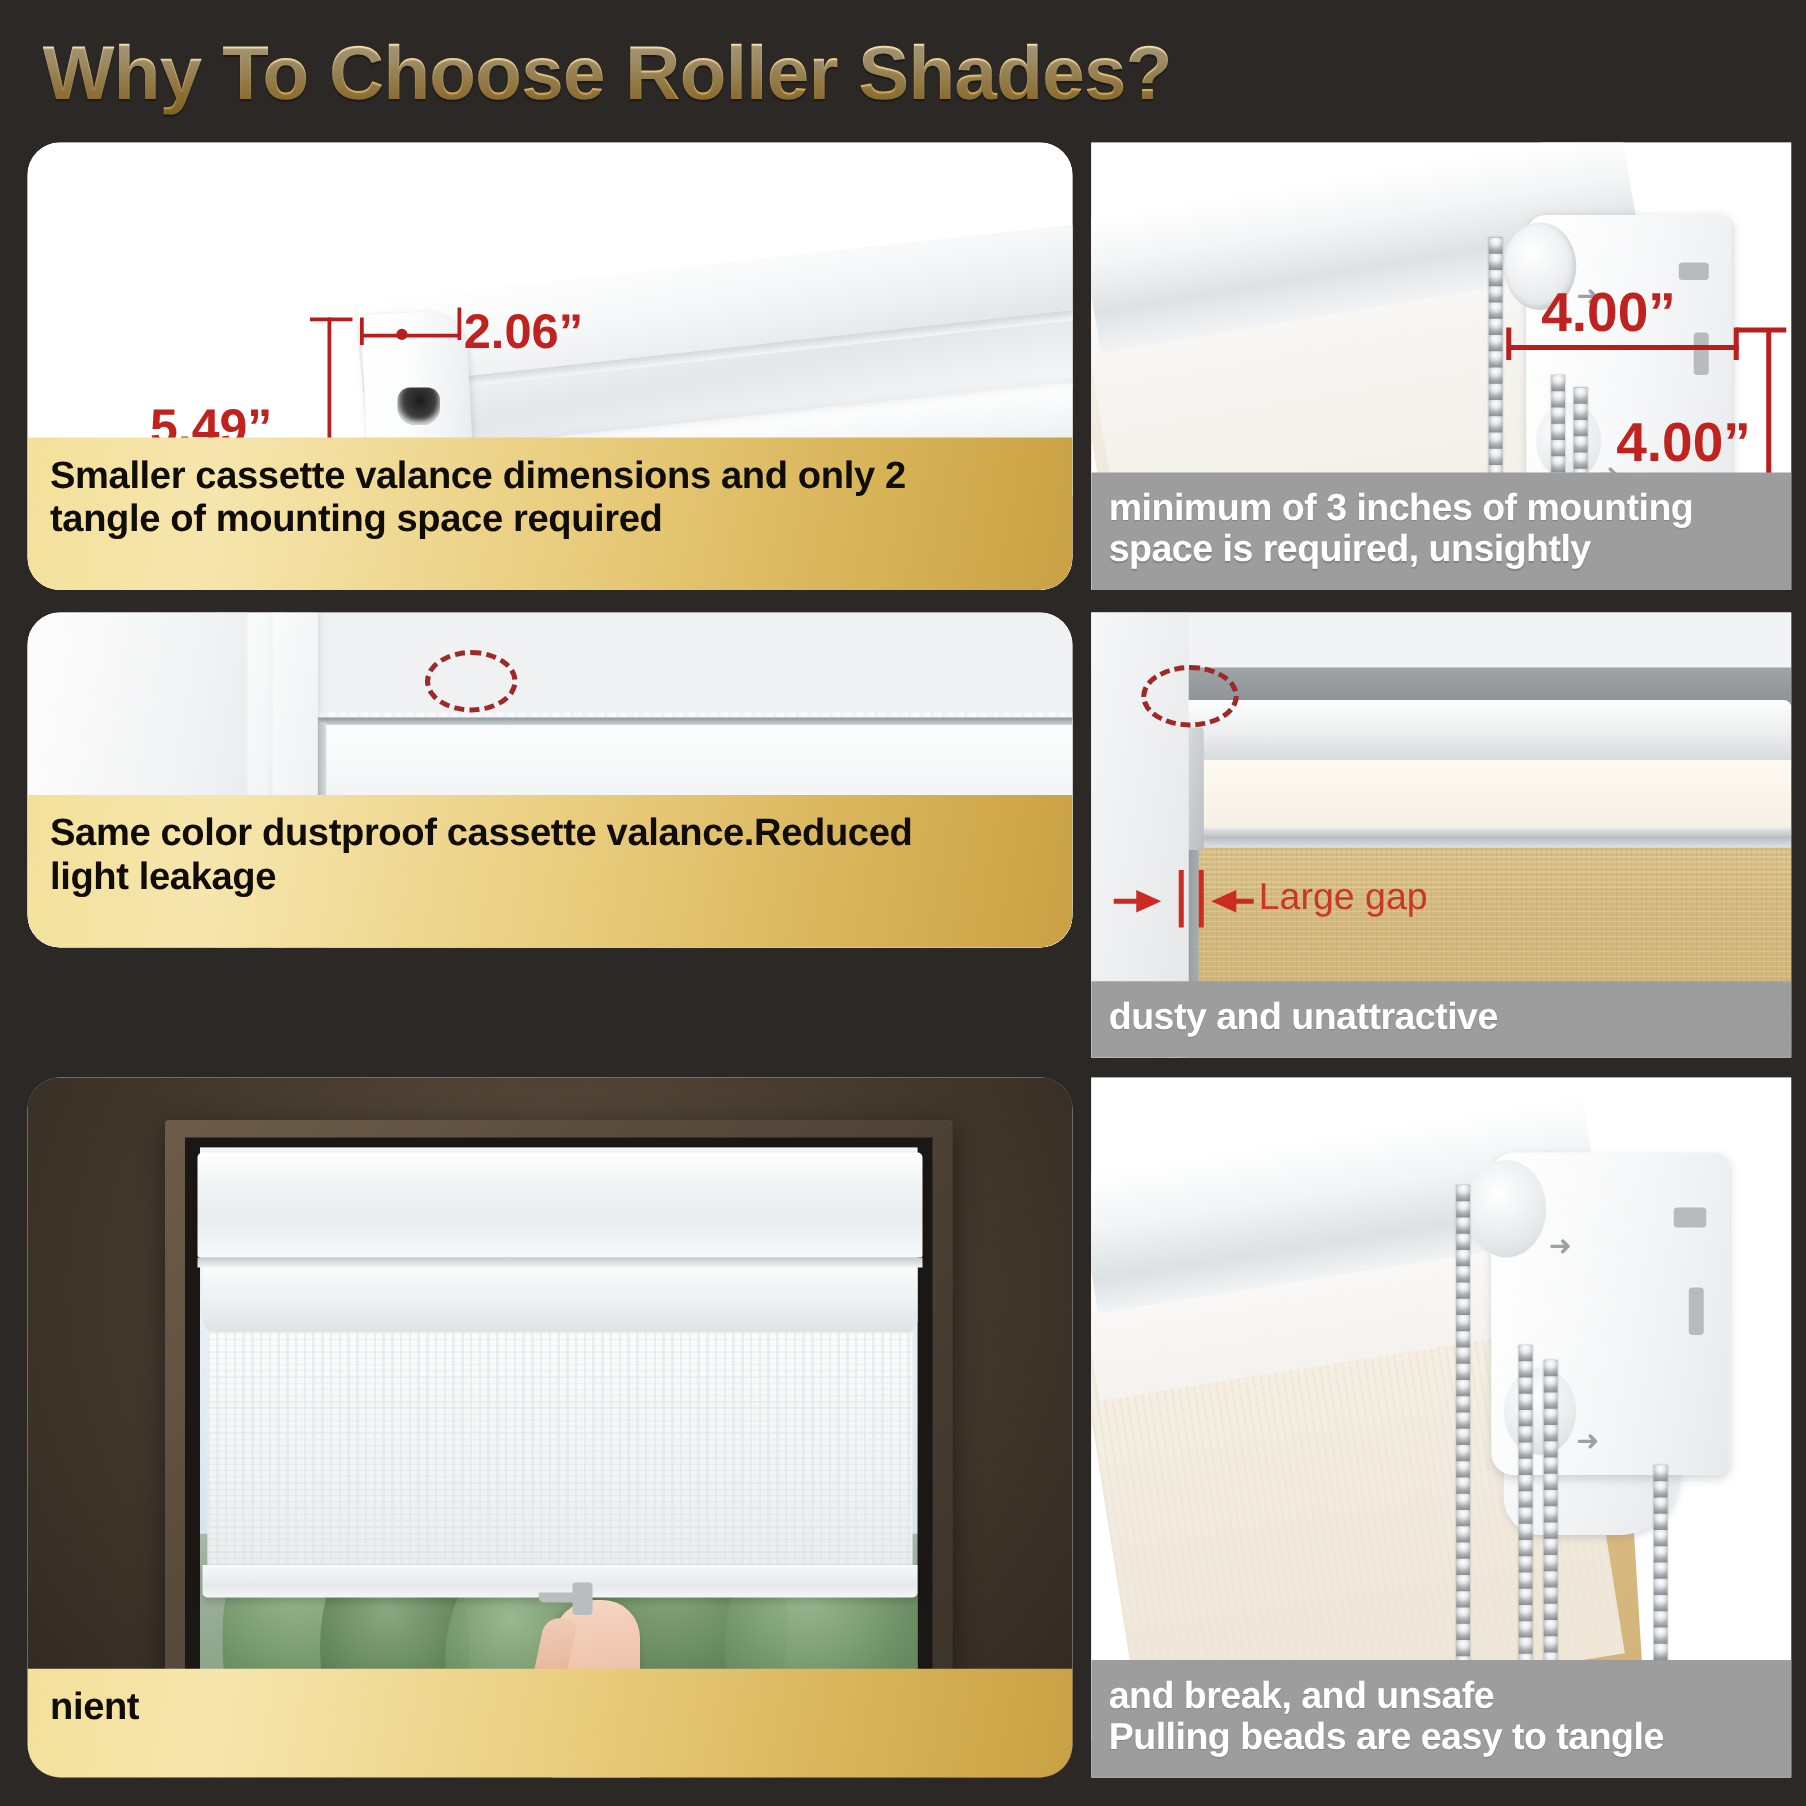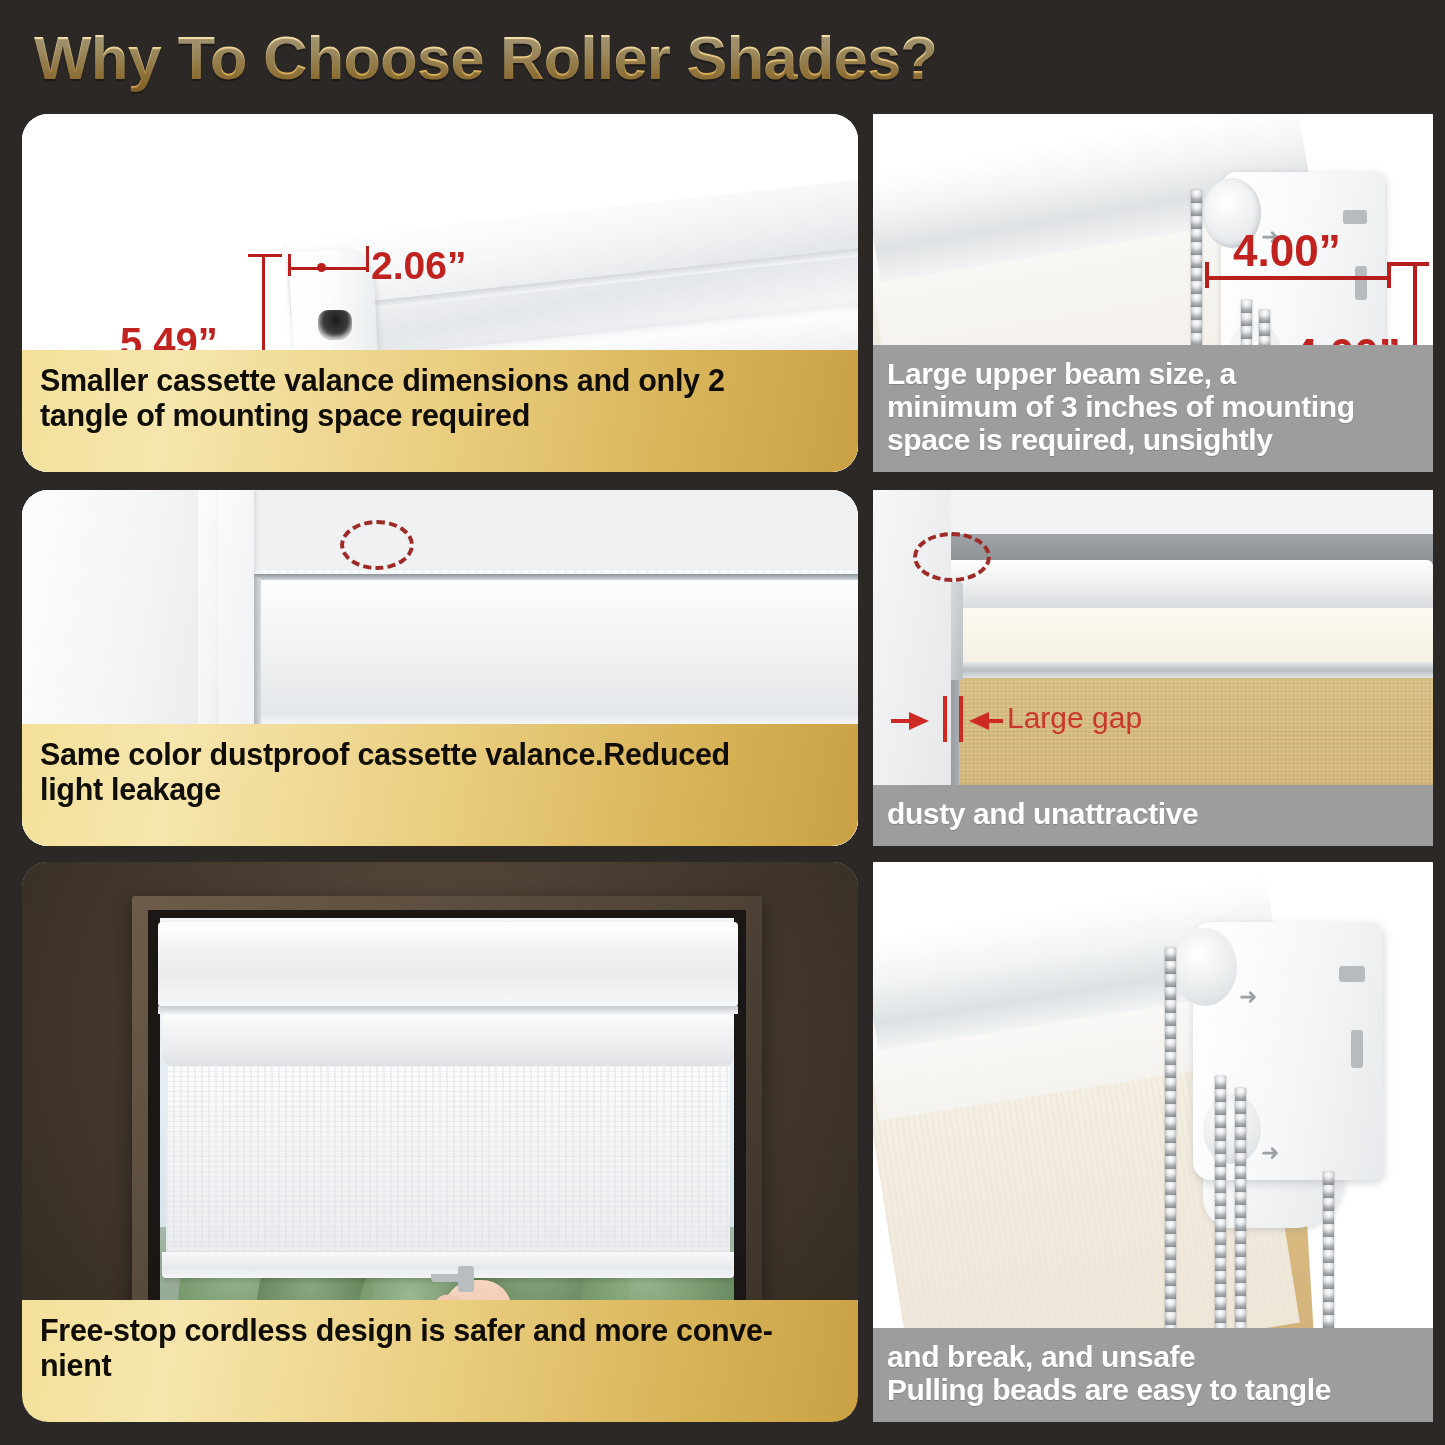--- a/index.html
+++ b/index.html
@@ -48,21 +48,21 @@
     background: #fff;
   }
   .panel.left  { left: 22px;  width: 836px; border-radius: 26px; }
   .panel.right { left: 873px; width: 560px; border-radius: 0; }
 
   .row1 { top: 114px; height: 356px; }
   .row2 { top: 490px; height: 355px; }
   .row3 { top: 862px; height: 476px; }
 
   .panel.left.row1 { top: 114px; height: 358px; }
-  .panel.left.row2 { top: 490px; height: 356px; }
+  .panel.left.row2 { top: 490px; height: 268px; }
   .panel.left.row3 { top: 862px; height: 560px; }
   .panel.right.row1 { top: 114px; height: 358px; }
   .panel.right.row2 { top: 490px; height: 356px; }
   .panel.right.row3 { top: 862px; height: 560px; }
 
   .stage { position: absolute; inset: 0; overflow: hidden; }
 
   
   .caption {
     position: absolute;
@@ -568,21 +568,20 @@
       <div class="tick" style="left:514px; top:148px; width:4px; height:26px;"></div>
       <div class="dimtext" style="left:360px; top:112px; font-size:44px;">4.00”</div>
 
       <div class="dimline" style="left:540px; top:150px; width:4px; height:188px;"></div>
       <div class="tick" style="left:516px; top:148px; width:40px; height:4px;"></div>
       <div class="tick" style="left:500px; top:334px; width:56px; height:4px;"></div>
       <div class="dimtext" style="left:420px; top:216px; font-size:44px;">4.00”</div>
     </div>
 
     <div class="caption gray">
-      <span class="ln">Large upper beam size, a</span>
       <span class="ln">minimum of 3 inches of mounting</span>
       <span class="ln">space is required, unsightly</span>
     </div>
   </div>
 
   <div class="panel left row2">
     <div class="stage">
       <div class="p3-bg"></div>
       <div class="p3-shadearea"></div>
       <div class="p3-cassette"></div>
@@ -660,21 +659,20 @@
         <div class="p5-bottomrail"></div>
         <div class="p5-tab"></div>
       </div>
 
       <div class="p5-pinch"></div>
       <div class="p5-thumb"></div>
       <div class="p5-hand"></div>
     </div>
 
     <div class="caption gold">
-      <span class="ln">Free-stop cordless design is safer and more conve-</span>
       <span class="ln">nient</span>
     </div>
   </div>
 
   <div class="panel right row3">
     <div class="stage">
       <div class="p6-bg"></div>
       <div class="p6-tan"></div>
       <div class="p6-cream"></div>
       <div class="p6-white"></div>

